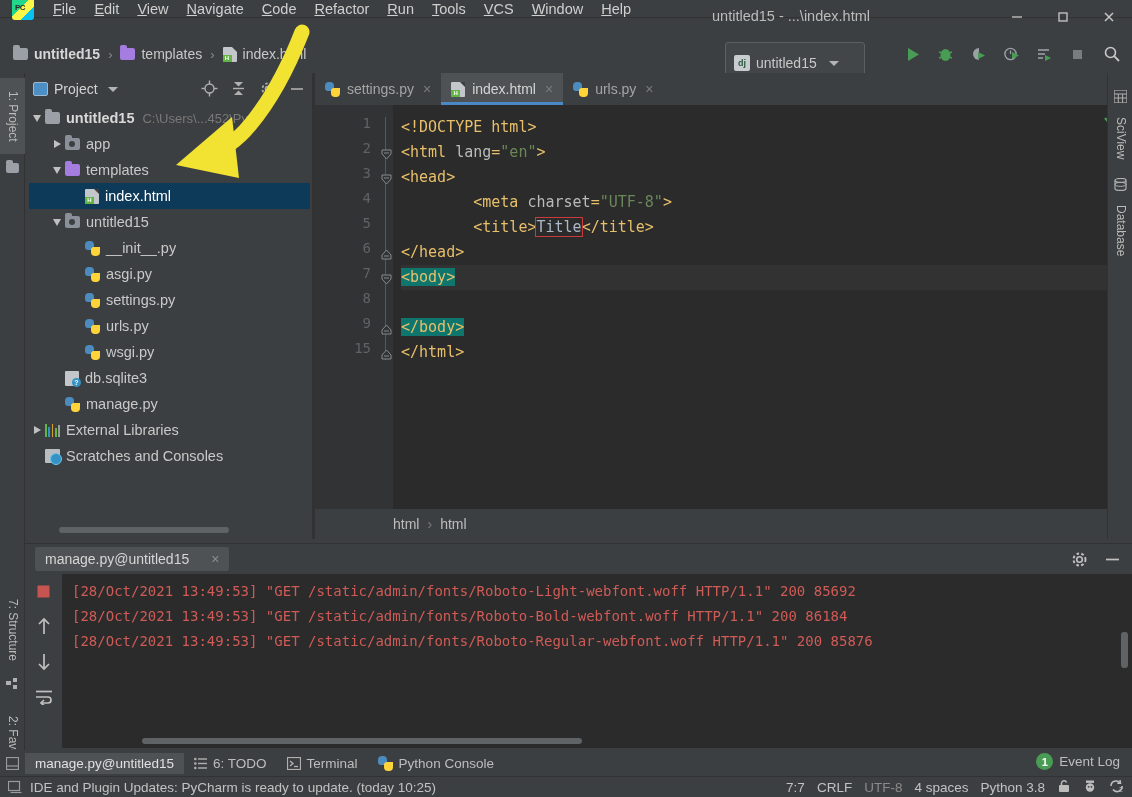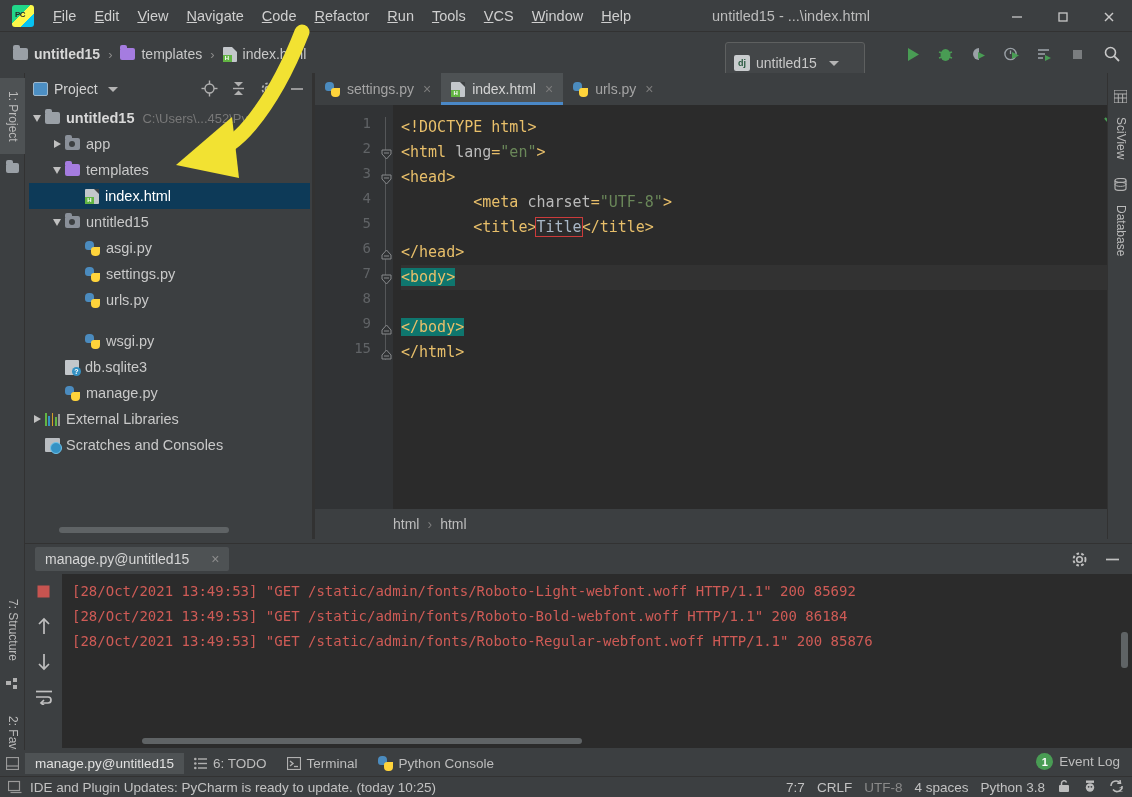--- a/index.html
+++ b/index.html
@@ -7,21 +7,21 @@
     width: 1132px; height: 797px;
     background: #3c3f41;
     font-family: "Liberation Sans", sans-serif;
     overflow: hidden;
     color: #bbbbbb;
   }
   #app { position: relative; width: 1132px; height: 797px; }
 
   
   .menubar {
-    position: absolute; left: 0; top: 0; width: 1132px; height: 32px;
+    position: absolute; left: 0; top: 0; width: 1132px; height: 18px;
     background: #3c3f41; display: flex; align-items: center;
     border-bottom: 1px solid #323232;
   }
   .pc-logo {
     width: 22px; height: 22px; margin-left: 12px; margin-right: 10px;
     border-radius: 3px; position: relative; overflow: hidden;
     background: linear-gradient(135deg,#21d789 0%,#21d789 42%,#fcf84a 42%,#fcf84a 70%,#07c3f2 70%);
     flex: 0 0 auto;
   }
   .pc-logo::after {
@@ -524,37 +524,44 @@
           <span style="display: inline-flex; align-items: center;">
             <span class="ico-folder module"></span>
           </span>
           <span class="tlabel">untitled15</span>
         </div>
         <div class="tnode" style="padding-left: 40px;">
           <span class="tw"></span>
           <span style="display: inline-flex; align-items: center;">
             <span class="ico-py"></span>
           </span>
-          <span class="tlabel">asgi.py</span>
+          <span class="tlabel">__init__.py</span>
         </div>
         <div class="tnode" style="padding-left: 40px;">
           <span class="tw"></span>
           <span style="display: inline-flex; align-items: center;">
             <span class="ico-py"></span>
           </span>
-          <span class="tlabel">settings.py</span>
+          <span class="tlabel">asgi.py</span>
         </div>
         <div class="tnode" style="padding-left: 40px;">
           <span class="tw"></span>
           <span style="display: inline-flex; align-items: center;">
             <span class="ico-py"></span>
           </span>
+          <span class="tlabel">settings.py</span>
+        </div>
+        <div class="tnode" style="padding-left: 40px;">
+          <span class="tw"></span>
+          <span style="display: inline-flex; align-items: center;">
+            <span class="ico-py"></span>
+          </span>
           <span class="tlabel">urls.py</span>
         </div>
-        <div class="tnode" style="padding-left: 40px; margin-top: 15px;">
+        <div class="tnode" style="padding-left: 40px;">
           <span class="tw"></span>
           <span style="display: inline-flex; align-items: center;">
             <span class="ico-py"></span>
           </span>
           <span class="tlabel">wsgi.py</span>
         </div>
         <div class="tnode" style="padding-left: 20px;">
           <span class="tw"></span>
           <span style="display: inline-flex; align-items: center;">
             <span class="ico-db"></span>

